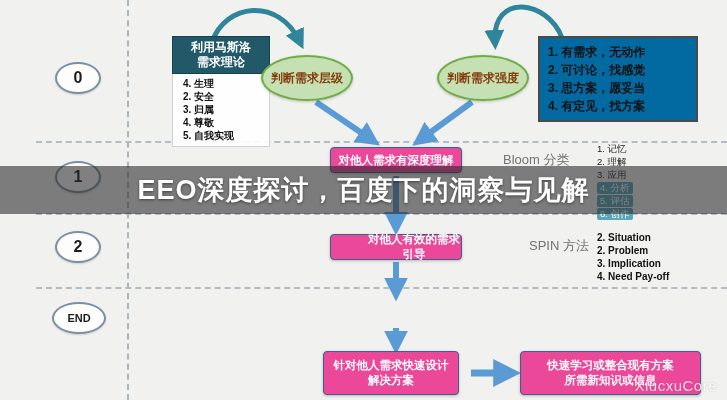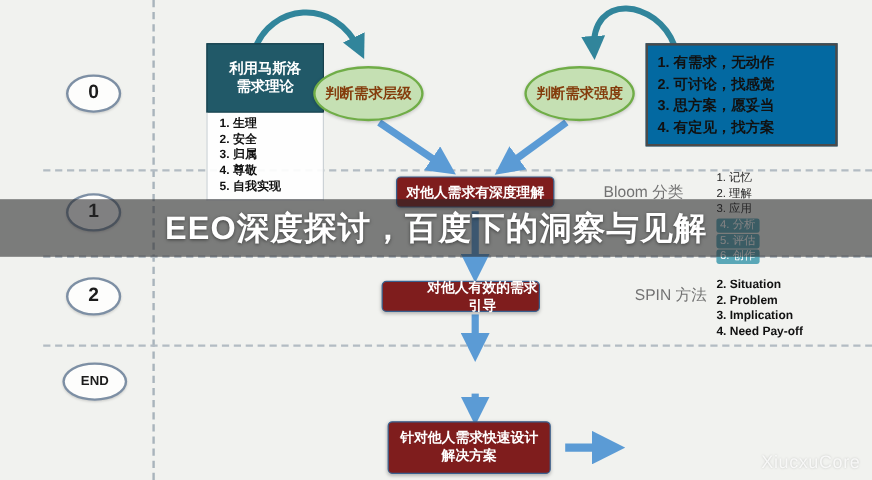--- a/index.html
+++ b/index.html
@@ -12,40 +12,40 @@
 
   
   .step-circle{position:absolute;width:46px;height:32px;border-radius:50%;
     border:2px solid #7d8fa4;background:#fdfdfc;display:flex;align-items:center;justify-content:center;
     font-weight:bold;font-size:16px;color:#1c1c1c;box-shadow:0 1px 2px rgba(0,0,0,.15);}
   .step-end{width:54px;font-size:11px;}
 
   
   .maslow{position:absolute;left:172px;top:36px;width:98px;}
   .maslow-head{background:#215968;color:#fff;font-size:12px;font-weight:bold;
-    text-align:center;line-height:15px;padding:13px 2px;border:1px solid #17404c;}
+    text-align:center;line-height:15px;padding:3px 2px;border:1px solid #17404c;}
   .maslow-list{background:rgba(255,255,255,.92);border:1px solid #ccd2d6;border-top:none;
     padding:3px 4px 4px 10px;font-size:10px;line-height:13px;color:#111;font-weight:bold;}
 
   
   .g-ellipse{position:absolute;width:92px;height:46px;border-radius:50%;
     background:#c5e0b3;border:2px solid #70ad47;display:flex;flex-direction:row;
     align-items:center;justify-content:center;font-size:12px;font-weight:bold;color:#843c0c;
     line-height:14px;box-shadow:0 1px 3px rgba(0,0,0,.2);}
 
   
   .strength-box{position:absolute;left:538px;top:36px;width:160px;background:#0369a1;
     border:2px solid #4a4a4a;padding:5px 8px;font-size:12px;font-weight:bold;color:#111;line-height:18px;}
 
   
-  .bluebox{position:absolute;background:#7f1d1d;border:1px solid #38618f;border-radius:4px;
+  .bluebox{position:absolute;background:#ec4899;border:1px solid #38618f;border-radius:4px;
     color:#fff;font-weight:bold;display:flex;flex-direction:column;align-items:center;justify-content:center;
     text-align:center;box-shadow:0 1px 3px rgba(0,0,0,.25);}
   .bb-understand{left:330px;top:147px;width:132px;height:26px;font-size:11.5px;}
-  .bb-guide{left:318px;top:234px;width:132px;height:26px;font-size:11.5px;padding-left:36px;}
+  .bb-guide{left:330px;top:234px;width:132px;height:26px;font-size:11.5px;padding-left:36px;}
   .bb-read{left:327px;top:299px;width:138px;height:27px;font-size:12px;}
   .bb-design{left:323px;top:351px;width:136px;height:44px;font-size:11.5px;line-height:15px;}
   .bb-learn{left:520px;top:351px;width:181px;height:44px;font-size:11.5px;line-height:15px;}
 
   
   .side-title{position:absolute;font-size:13px;font-weight:normal;color:#737373;}
   .bloom-list{position:absolute;left:597px;top:143px;font-size:9.5px;line-height:12px;color:#222;}
   .bloom-list .hl{display:inline-block;background:#5aa7b7;color:#fff;padding:0 3px;border-radius:2px;margin:0;}
   .bloom-list div{margin-bottom:1px;}
   .spin-list{position:absolute;left:597px;top:231px;font-size:10px;line-height:13px;color:#111;font-weight:600;}
@@ -106,21 +106,21 @@
     <div class="step-circle step-end" style="left:52px;top:302px;">
       <span>END</span>
     </div>
 
     <div class="maslow">
       <div class="maslow-head">
         <div>利用马斯洛</div>
         <div>需求理论</div>
       </div>
       <div class="maslow-list">
-        <div>1. 生理</div>
+        <div>4. 生理</div>
         <div>2. 安全</div>
         <div>3. 归属</div>
         <div>4. 尊敬</div>
         <div>5. 自我实现</div>
       </div>
     </div>
 
     <div class="g-ellipse" style="left:261px;top:55px;">
       <span>判断</span>
       <span>需求层级</span>
@@ -140,20 +140,24 @@
     <div class="bluebox bb-understand">
       <span>对他人需求有深度理解</span>
     </div>
     <div class="bluebox bb-guide">
       <span>对他人有效的需求引导</span>
     </div>
     <div class="bluebox bb-design">
       <span>针对他人需求快速设计</span>
       <span>解决方案</span>
     </div>
+    <div class="bluebox bb-learn">
+      <span>快速学习或整合现有方案</span>
+      <span>所需新知识或信息</span>
+    </div>
 
     <div class="side-title" style="left:503px;top:151px;">Bloom 分类</div>
     <div class="bloom-list">
       <div>1. 记忆</div>
       <div>2. 理解</div>
       <div>3. 应用</div>
       <div><span class="hl">4. 分析</span></div>
       <div><span class="hl">5. 评估</span></div>
       <div><span class="hl">6. 创作</span></div>
     </div>

